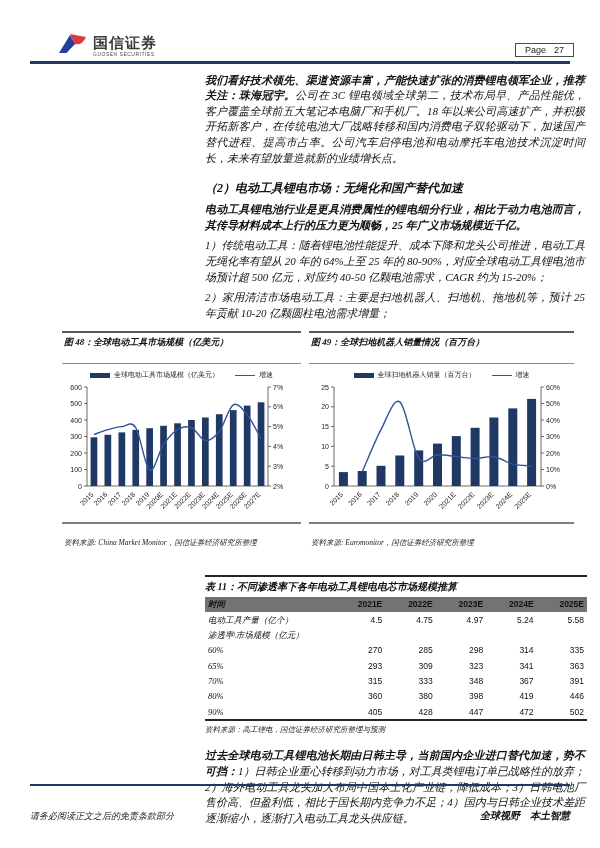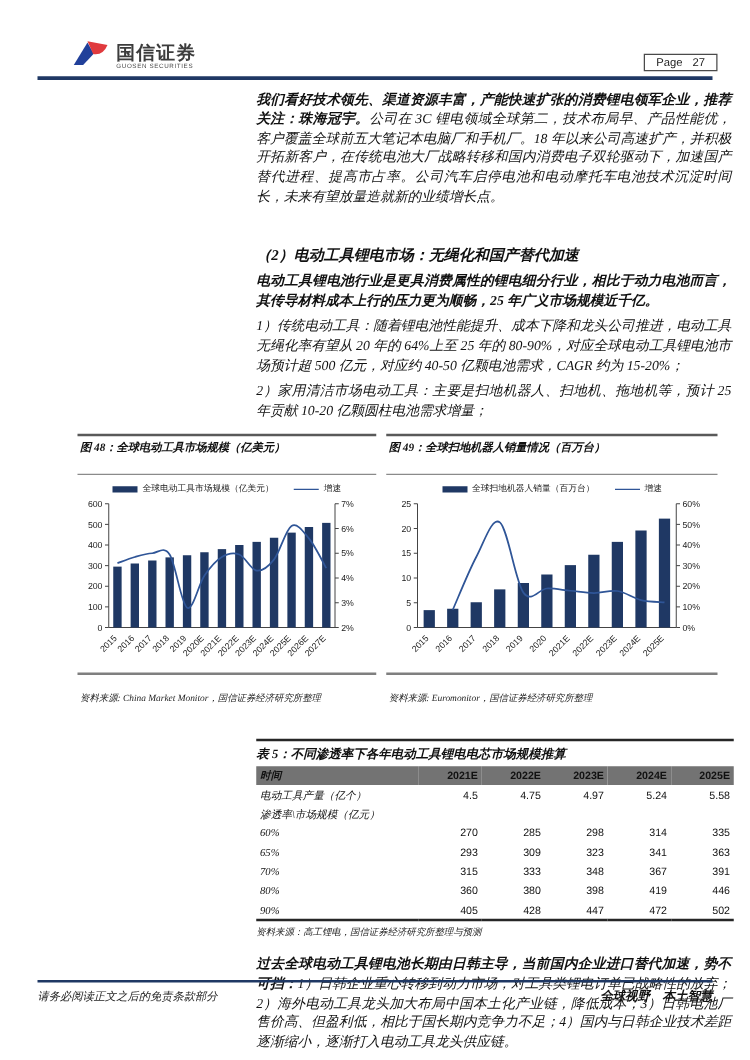--- a/index.html
+++ b/index.html
@@ -20,21 +20,21 @@
   .page-box { border:1.5px solid #4a4a4a; font-family:"Liberation Sans",sans-serif;
     font-size:9px; color:#222; padding:1px 9px; margin-bottom:3px;
     display:flex; gap:8px; align-items:center; }
   .header-rule { height:2.5px; margin:1px 30px 0 30px; }
   
   .main { padding:0 30px; }
   .col { margin-left:175px; width:380px; }
   p.body { font-size:11px; line-height:1.42; text-align:justify;
     font-style:italic; margin-top:9px; }
   p.body b { font-weight:bold; }
-  h3.sec { font-size:12px; font-weight:bold; font-style:italic; margin-top:30px; }
+  h3.sec { font-size:12px; font-weight:bold; font-style:italic; margin-top:14px; }
   p.body.tight { margin-top:5px; }
   
   .charts-row { margin-left:32px; margin-top:10px; width:512px;
     display:flex; gap:8px; }
   .chart-block { border-top:2.5px solid #595959; background:#fff; }
   .chart-block.c0 { width:239px; } .chart-block.c1 { width:265px; }
   .chart-title { font-size:9px; font-weight:bold; font-style:italic;
     padding:3px 2px 14px 2px; border-bottom:1px solid #8a8a8a; }
   .legend { display:flex; justify-content:center; align-items:center; gap:16px;
     margin-top:6px; font-family:"Liberation Sans",sans-serif; font-size:7px; color:#222; }
@@ -55,21 +55,21 @@
   table.pen th, table.pen td { font-size:8.5px; padding:1.5px 3px; line-height:1.45; }
   table.pen thead tr { background:#737373; }
   table.pen th { font-family:"Liberation Sans",sans-serif; font-weight:bold; }
   table.pen .lab { text-align:left; font-style:italic; width:34%; white-space:nowrap; }
   table.pen .num { text-align:right; font-family:"Liberation Sans",sans-serif; width:13.2%; }
   .table-source { font-size:7.5px; font-style:italic; color:#222; margin-top:4px; }
   
   .footer { position:absolute; left:30px; right:30px; top:784px; }
   .footer-rule { height:1.5px; }
   .footer-row { display:flex; justify-content:space-between; align-items:baseline;
-    margin-top:4px; }
+    margin-top:23px; }
   .footer-left { font-size:9px; font-style:italic; color:#222; }
   .footer-right { font-size:10px; font-weight:bold; font-style:italic; color:#111; }
 </style>
 </head>
 <body>
 
 <div class="page">
 
   <div class="header">
     <div class="logo">
@@ -244,21 +244,21 @@
             <text x="222.59090909090907" y="113" text-anchor="end" transform="rotate(-45 222.59090909090907 113)">2025E</text>
             <path d="M53.22727272727273,89.81C56.4,82.8 65.8,59.2 72.0,47.6C78.3,35.9 84.6,15.1 90.9,19.9C97.1,24.6 103.4,67.3 109.7,76.1C116.0,84.9 122.2,73.1 128.5,72.8C134.8,72.6 141.0,74.0 147.3,74.6C153.6,75.2 159.9,76.4 166.1,76.4C172.4,76.5 178.7,73.9 185.0,74.8C191.2,75.7 197.5,80.5 203.8,82.1C210.0,83.6 219.5,83.6 222.6,83.9" fill="none" stroke="#2f5597" stroke-width="1.4"></path>
           </svg>
         <div class="chart-source">资料来源: Euromonitor，国信证券经济研究所整理</div>
       </figure>
 
     </div>
 
     <section class="table-block">
       <div class="table-top-rule"></div>
-      <div class="table-title">表 5：不同渗透率下各年电动工具锂电电芯市场规模推算</div>
+      <div class="table-title">表 11：不同渗透率下各年电动工具锂电电芯市场规模推算</div>
       <table class="pen">
         <thead>
             <tr>
               <th class="lab">时间</th>
               <th class="num">2021E</th>
               <th class="num">2022E</th>
               <th class="num">2023E</th>
               <th class="num">2024E</th>
               <th class="num">2025E</th>
             </tr>

